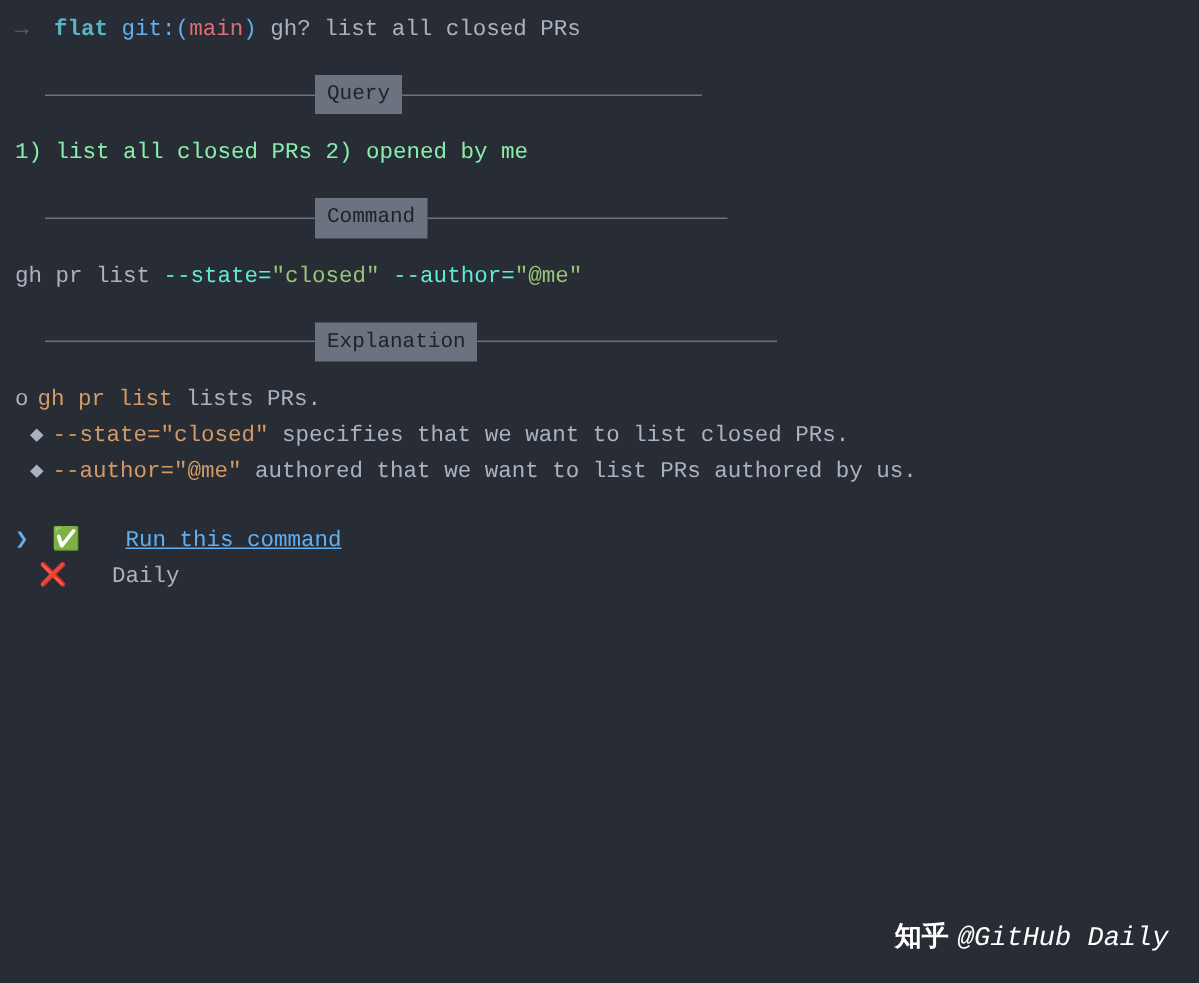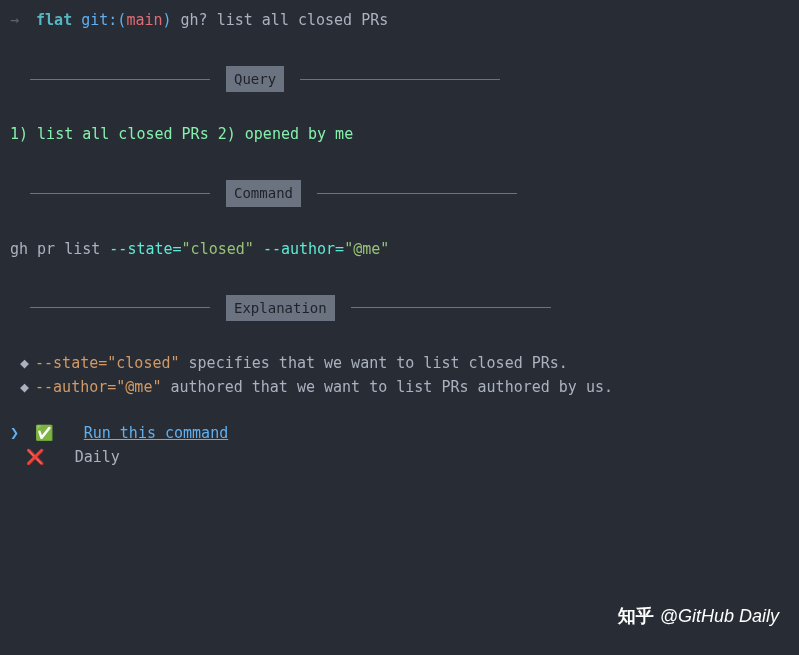--- a/index.html
+++ b/index.html
@@ -1,15 +1,15 @@
 <!DOCTYPE html>
 <html><head>
   <meta charset="utf-8">
   <style>
-    * { margin: 0; padding: 0; box-sizing: border-box; }
+    * { margin: 0; padding: 0; box-sizing: border-box; font-family: Liberation Mono, monospace; }
     body {
       background: #282c34;
       font-family: 'SF Mono', 'Monaco', 'Menlo', 'Consolas', monospace;
       font-size: 15px;
       line-height: 1.6;
       color: #abb2bf;
       width: 799px;
       height: 655px;
       padding: 8px 10px;
       position: relative;
@@ -34,21 +34,21 @@
       flex: 0 0 auto;
     }
     .line-left { width: 180px; }
     .line-right { width: 200px; }
     .section-label {
       background: #6b7280;
       color: #1e222a;
       padding: 2px 8px;
       font-size: 14px;
       font-weight: normal;
-      margin: 16px;
+      margin: 0;
     }
     
     .content-block { margin: 14px 0 6px 0; }
     
     .query-text { color: #86efac; }
     
     .command-block { color: #abb2bf; }
     .flag { color: #5eead4; }
     .string { color: #98c379; }
     
@@ -64,21 +64,21 @@
     .menu-item.selected .menu-marker { color: #61afef; font-weight: bold; }
     .menu-item.selected .menu-label { color: #61afef; text-decoration: underline; }
     .menu-marker { display: inline-block; width: 16px; }
     .menu-emoji { margin-right: 2px; }
     .menu-label { color: #abb2bf; margin-left: 28px; }
     .menu-item:not(.selected) .menu-marker { color: transparent; }
     .indent { margin-left: 16px; }
     
     .watermark {
       position: absolute;
-      bottom: 24px;
+      bottom: 14px;
       right: 20px;
       color: #ffffff;
       font-family: -apple-system, 'PingFang SC', sans-serif;
       font-size: 18px;
       font-style: italic;
       font-weight: 500;
     }
     .watermark .brand { font-style: italic; }
     .zhihu { font-style: normal; margin-right: 6px; font-weight: bold; }
   </style>
@@ -111,20 +111,23 @@
 </div>
 
 <div class="section-header">
   <div class="section-line line-left"></div>
   <div class="section-label">Explanation</div>
   <div class="section-line line-right"></div>
 </div>
 
 <div class="explanation-block">
   <div class="exp-line">
+    <span class="bullet-o">o</span><span class="highlight-cmd">gh pr list</span><span class="exp-text"> lists PRs.</span>
+  </div>
+  <div class="exp-line">
     <span class="bullet-diamond">◆</span><span class="highlight-cmd">--state="closed"</span><span class="exp-text"> specifies that we want to list closed PRs.</span>
   </div>
   <div class="exp-line">
     <span class="bullet-diamond">◆</span><span class="highlight-cmd">--author="@me"</span><span class="exp-text"> authored that we want to list PRs authored by us.</span>
   </div>
 </div>
 
 <div class="menu-block">
   <div class="menu-item selected">
     <span class="menu-marker">❯</span>

